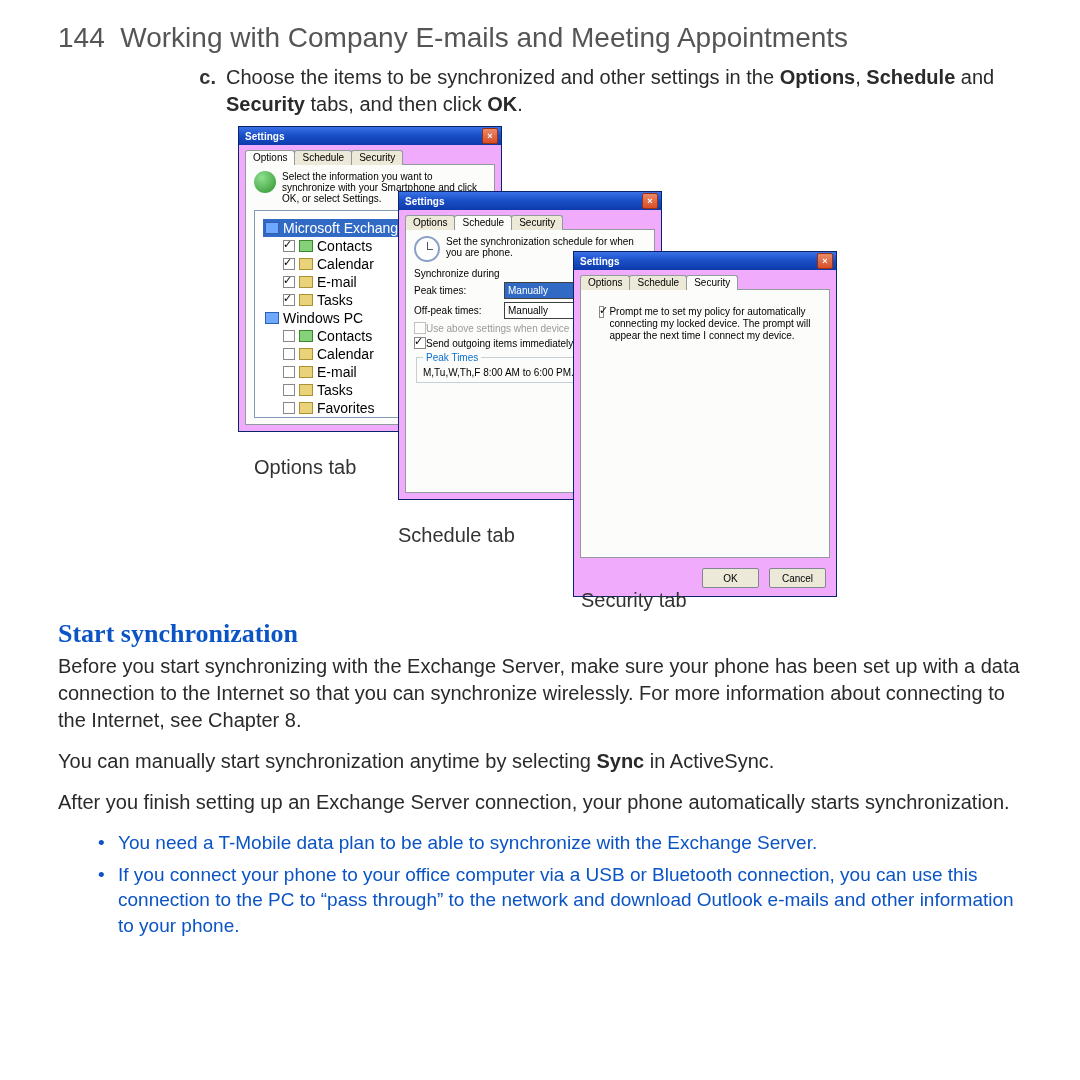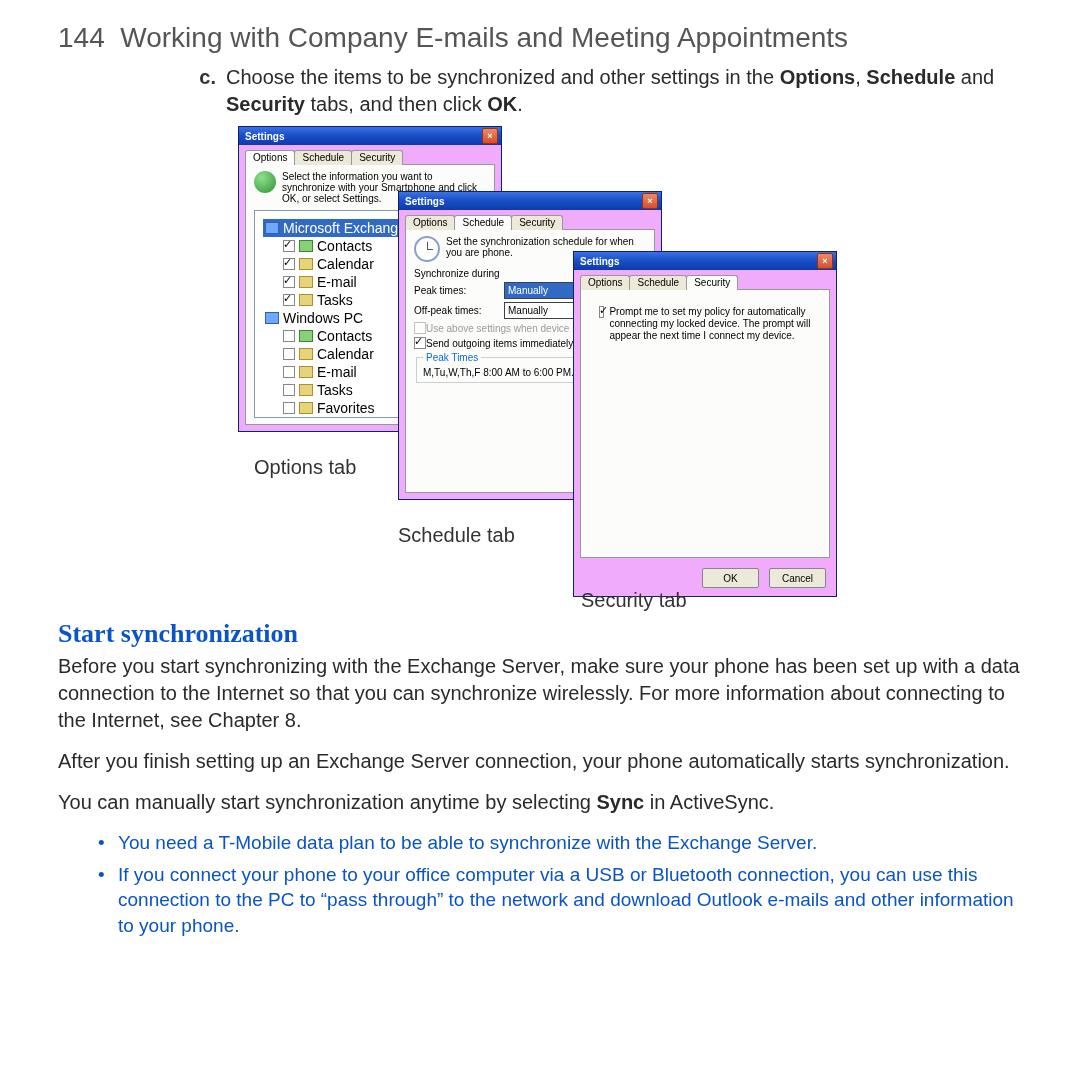--- a/index.html
+++ b/index.html
@@ -343,22 +343,22 @@
         <div class="dlg-btn">OK</div>
         <div class="dlg-btn">Cancel</div>
       </div>
     </div>
     <div class="caption" style="left:335px; top:463px;margin-left:8px;">Security tab</div>
 
   </div>
 
   <div class="h2">Start synchronization</div>
   <p class="para">Before you start synchronizing with the Exchange Server, make sure your phone has been set up with a data connection to the Internet so that you can synchronize wirelessly. For more information about connecting to the Internet, see Chapter 8.</p>
-  <p class="para">After you finish setting up an Exchange Server connection, your phone automatically starts synchronization.</p>
   <p class="para">
     <span>You can manually start synchronization anytime by selecting </span><span style="font-weight:700">Sync</span><span> in ActiveSync.</span>
   </p>
+  <p class="para">After you finish setting up an Exchange Server connection, your phone automatically starts synchronization.</p>
 
   <ul class="notes">
     <li>You need a T-Mobile data plan to be able to synchronize with the Exchange Server.</li>
     <li>If you connect your phone to your office computer via a USB or Bluetooth connection, you can use this connection to the PC to “pass through” to the network and download Outlook e-mails and other information to your phone.</li>
   </ul>
 </div>
 
 </body></html>

